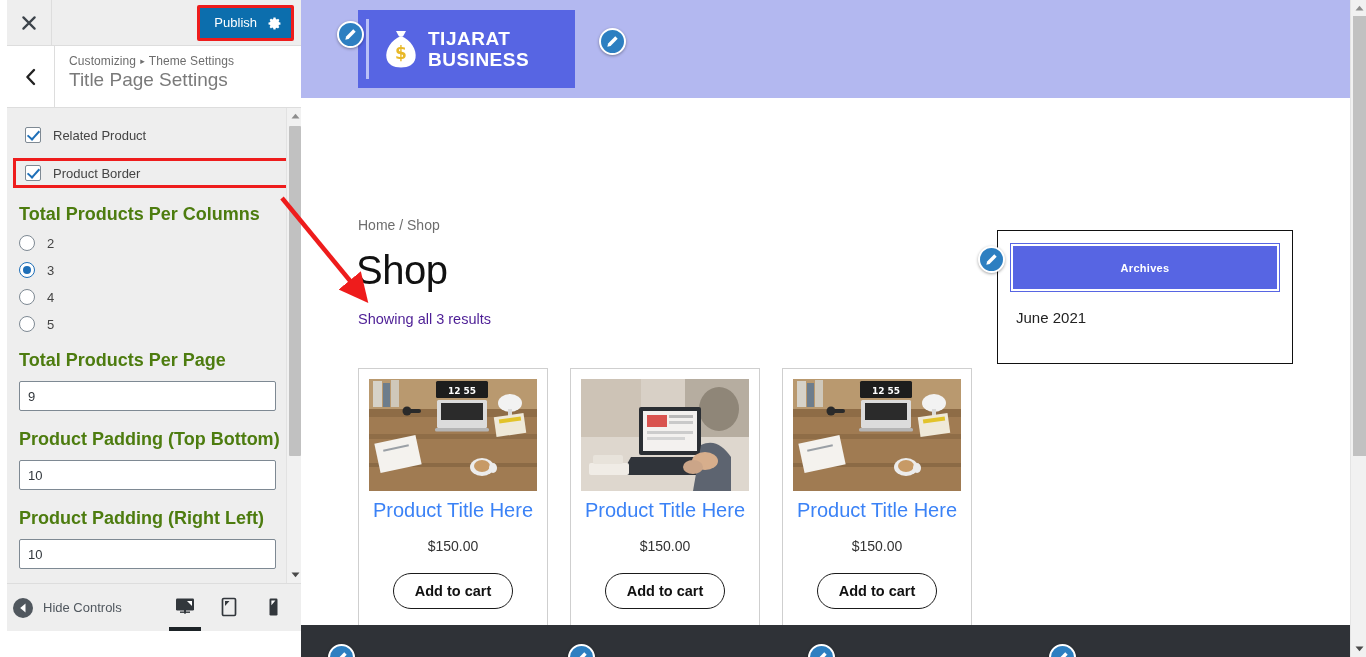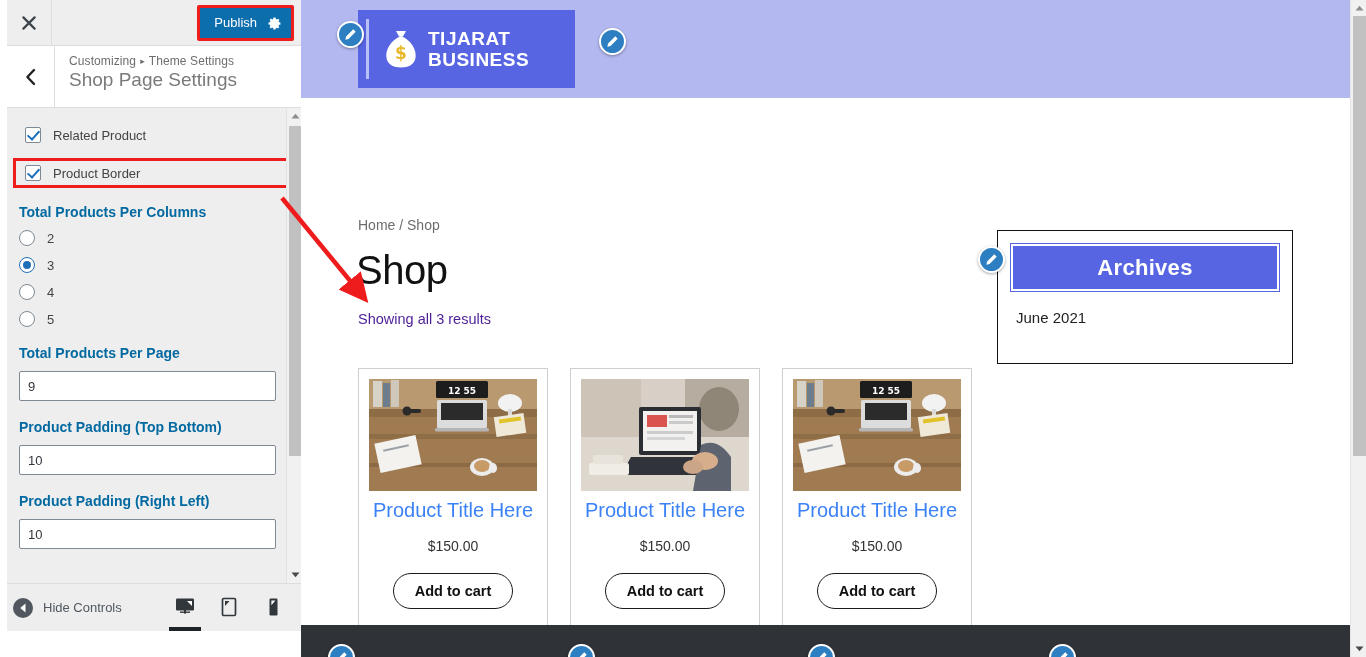--- a/index.html
+++ b/index.html
@@ -120,21 +120,21 @@
     left: 4px; top: 0px;
     width: 5px; height: 10px;
     border: solid #1e6fb8;
     border-width: 0 2px 2px 0;
     transform: rotate(42deg);
   }
   .ctrl-check span.lbl { font-size: 13px; color: #444; }
 
   .ctrl-group { margin-top: 16px; }
   .ctrl-label {
-    font-size: 14px; color: #0369a1;
+    font-size: 18px; color: #4d7c0f;
     font-weight: 600;
     margin-bottom: 10px;
   }
   .radio-row { display: flex; align-items: center; margin-bottom: 11px; }
   .rdo {
     width: 16px; height: 16px;
     border: 1px solid #7e8993;
     background: #fff;
     border-radius: 50%;
     margin-right: 12px;
@@ -296,21 +296,21 @@
     width: 296px; height: 134px;
     border: 1px solid #111;
     background: #fff;
   }
   .arch-title {
     margin: 13px 13px 0 13px;
     height: 47px;
     background: #5765e3;
     border: 2px solid #fff;
     outline: 1px solid #5765e3;
-    color: #fff; font-weight: bold; font-size: 22px;
+    color: #fff; font-weight: bold; font-size: 11px;
     display: flex; align-items: center; justify-content: center;
     letter-spacing: .3px;
   }
   .arch-item {
     margin: 18px 0 0 18px;
     font-size: 15px; color: #222;
   }
 
   
   .products {
@@ -402,21 +402,21 @@
     <div class="cz-title-row">
       <div class="cz-back">
         <svg width="13" height="18" viewBox="0 0 13 18" aria-hidden="true">
           <path d="M10 2 L3.4 9 L10 16" stroke="#222" stroke-width="2.4" fill="none" stroke-linecap="round" stroke-linejoin="round"></path>
         </svg>
       </div>
       <div class="cz-titles">
         <div class="cz-breadcrumb">
           <span>Customizing</span><span class="sep">▸</span><span>Theme Settings</span>
         </div>
-        <div class="cz-pagetitle">Shop Page Settings</div>
+        <div class="cz-pagetitle">Title Page Settings</div>
       </div>
     </div>
 
     <div class="cz-body">
       <div class="cz-scroll-region">
 
         <div class="ctrl-check">
           <span class="cbx checked"></span>
           <span class="lbl">Related Product</span>
         </div>

